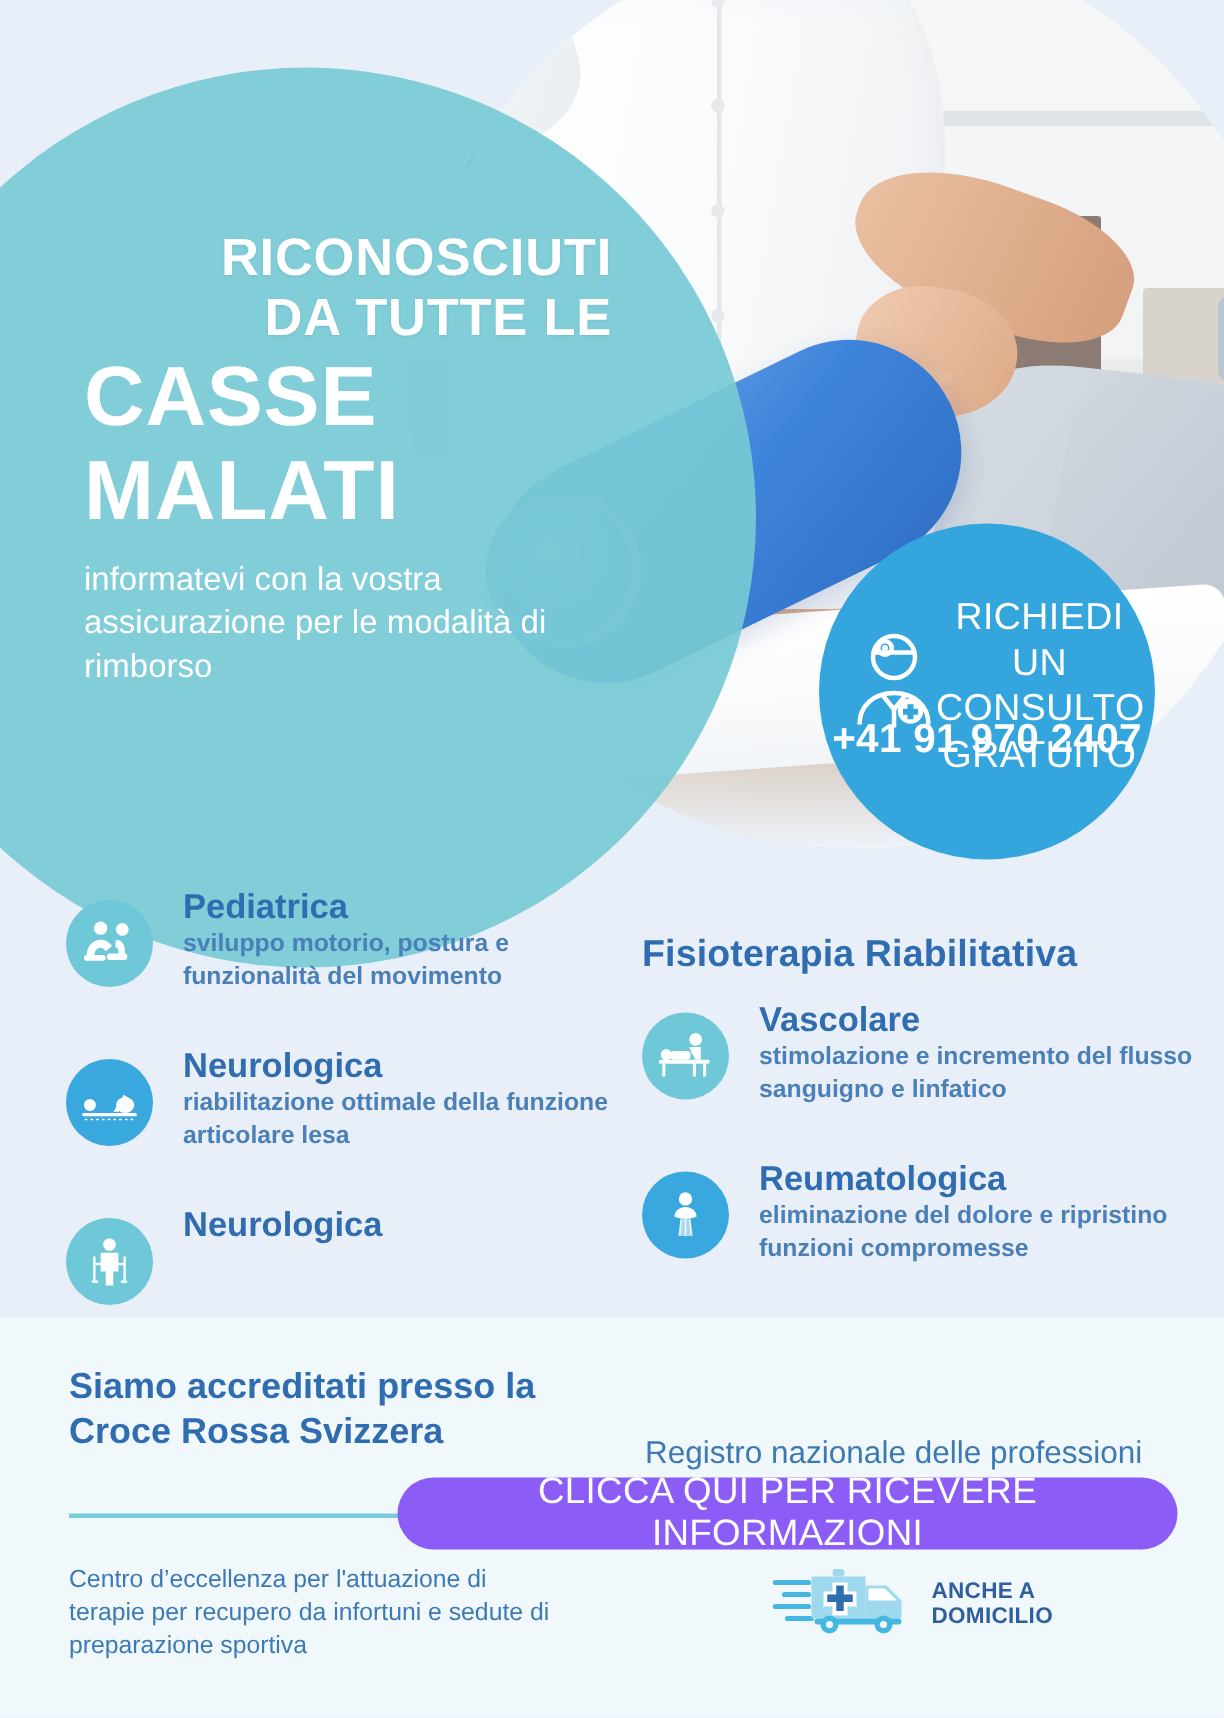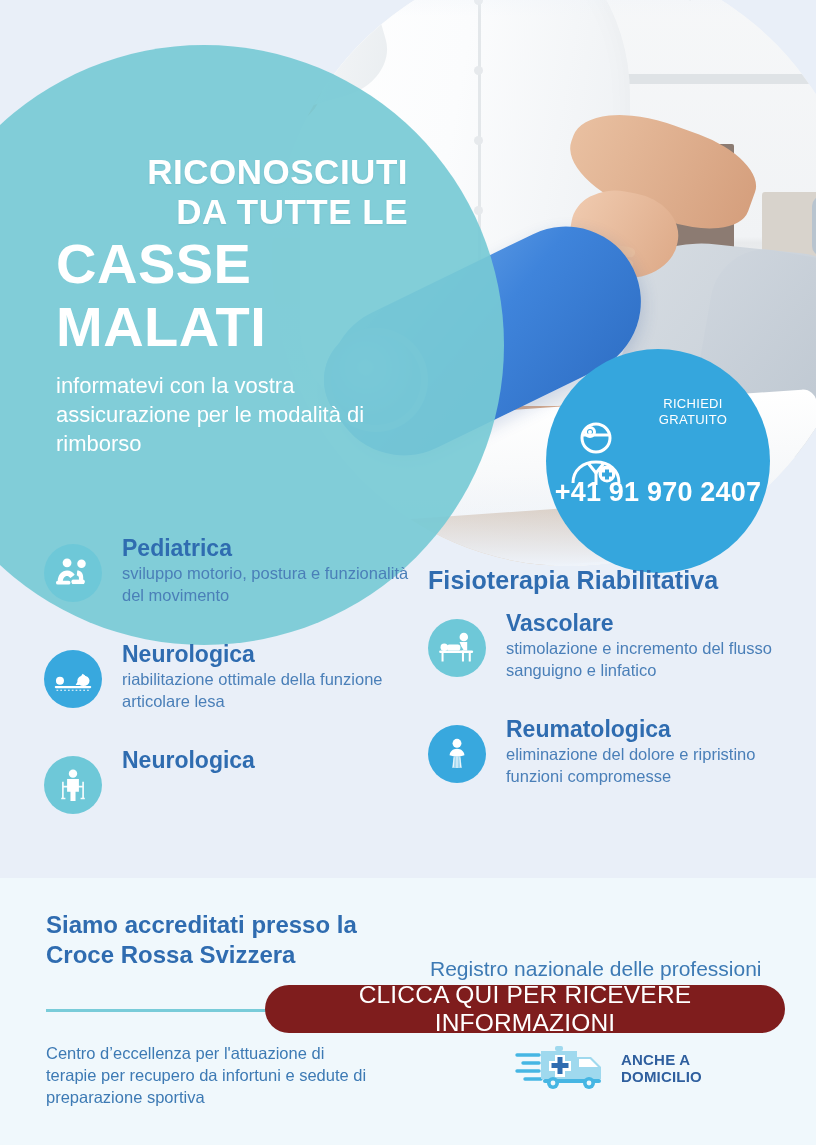--- a/index.html
+++ b/index.html
@@ -129,55 +129,55 @@
   }
 
   
   .consult-circle{
     position:absolute;left:546px;top:349px;width:224px;height:224px;
     border-radius:50%;background:#35a6dd;
     color:#fff;
   }
   .consult-icon{position:absolute;left:20px;top:72px;width:60px;height:66px;}
   .consult-lines{position:absolute;left:78px;top:47px;width:138px;text-align:center;}
-  .cl{font-size:13px;line-height:1.22;letter-spacing:.3px;}
+  .cl{font-size:25px;line-height:1.22;letter-spacing:.3px;}
   .consult-phone{
     position:absolute;left:8px;top:128px;width:208px;text-align:center;
     font-size:27px;font-weight:bold;letter-spacing:.2px;
   }
 
   
-  .services{position:absolute;left:0;top:528px;width:700px;height:318px;}
+  .services{position:absolute;left:0;top:584px;width:700px;height:318px;}
   .col-left{position:absolute;left:44px;top:8px;width:370px;}
   .col-right{position:absolute;left:428px;top:38px;width:380px;}
   .svc-head{
     font-size:25px;font-weight:bold;color:#2f6cb0;margin-bottom:16px;letter-spacing:.1px;
   }
   .svc{position:relative;min-height:100px;padding-left:78px;margin-bottom:6px;}
   .svc-icon{
     position:absolute;left:0;top:8px;width:58px;height:58px;border-radius:50%;
     display:flex;align-items:center;justify-content:center;
   }
   .svc-title{font-size:23px;font-weight:bold;color:#2f6cb0;line-height:1.1;margin-bottom:2px;}
-  .svc-desc{font-size:16.5px;color:#4a7fb8;line-height:1.3;}
+  .svc-desc{font-size:16.5px;color:#4a7fb8;line-height:1.3;font-weight:bold;}
 
   
   .footer{position:absolute;left:0;top:878px;width:816px;height:267px;background:#f0f8fc;}
   .f-left-head{
     position:absolute;left:46px;top:32px;width:340px;
     font-size:24px;font-weight:bold;color:#2f6cb0;line-height:1.25;
   }
   .f-right-head{
     position:absolute;left:430px;top:30px;width:370px;
     font-size:21px;color:#3d7ab4;line-height:1.22;
   }
   .f-rule{position:absolute;left:46px;top:1009px;width:250px;height:3px;background:#79ccd9;}
   .cta{
     position:absolute;left:265px;top:985px;width:520px;height:48px;
-    background:#7f1d1d;border-radius:26px;
+    background:#8b5cf6;border-radius:26px;
     display:flex;align-items:center;justify-content:center;
     color:#ffffff;font-size:24.5px;letter-spacing:.2px;
     border:none;cursor:pointer;
   }
   .f-note{
     position:absolute;left:46px;top:1042px;width:330px;
     font-size:16.5px;color:#3d7ab4;line-height:1.34;
   }
   .amb-wrap{position:absolute;left:515px;top:1043px;display:flex;align-items:center;gap:10px;}
   .amb-text{font-size:15px;font-weight:bold;color:#2f5f9e;line-height:1.12;letter-spacing:.2px;}
@@ -247,20 +247,21 @@
             <path d="M22 42 L30 52 L38 42"></path>
           </g>
           <circle cx="24" cy="11" r="2" fill="#ffffff"></circle>
           <circle cx="41" cy="53" r="8.5" fill="#ffffff"></circle>
           <path d="M39 48.5h4v3h3v4h-3v3h-4v-3h-3v-4h3z" fill="#35a6dd"></path>
           <path d="M30 52 v12" stroke="#ffffff" stroke-width="3"></path>
         </svg>
       </span>
       <div class="consult-lines">
         <div class="cl">RICHIEDI</div>
+        <div class="cl">UN CONSULTO</div>
         <div class="cl">GRATUITO</div>
       </div>
       <div class="consult-phone">+41 91 970 2407</div>
     </div>
   </div>
 
   <div class="services">
 
     <div class="col-left">
 

